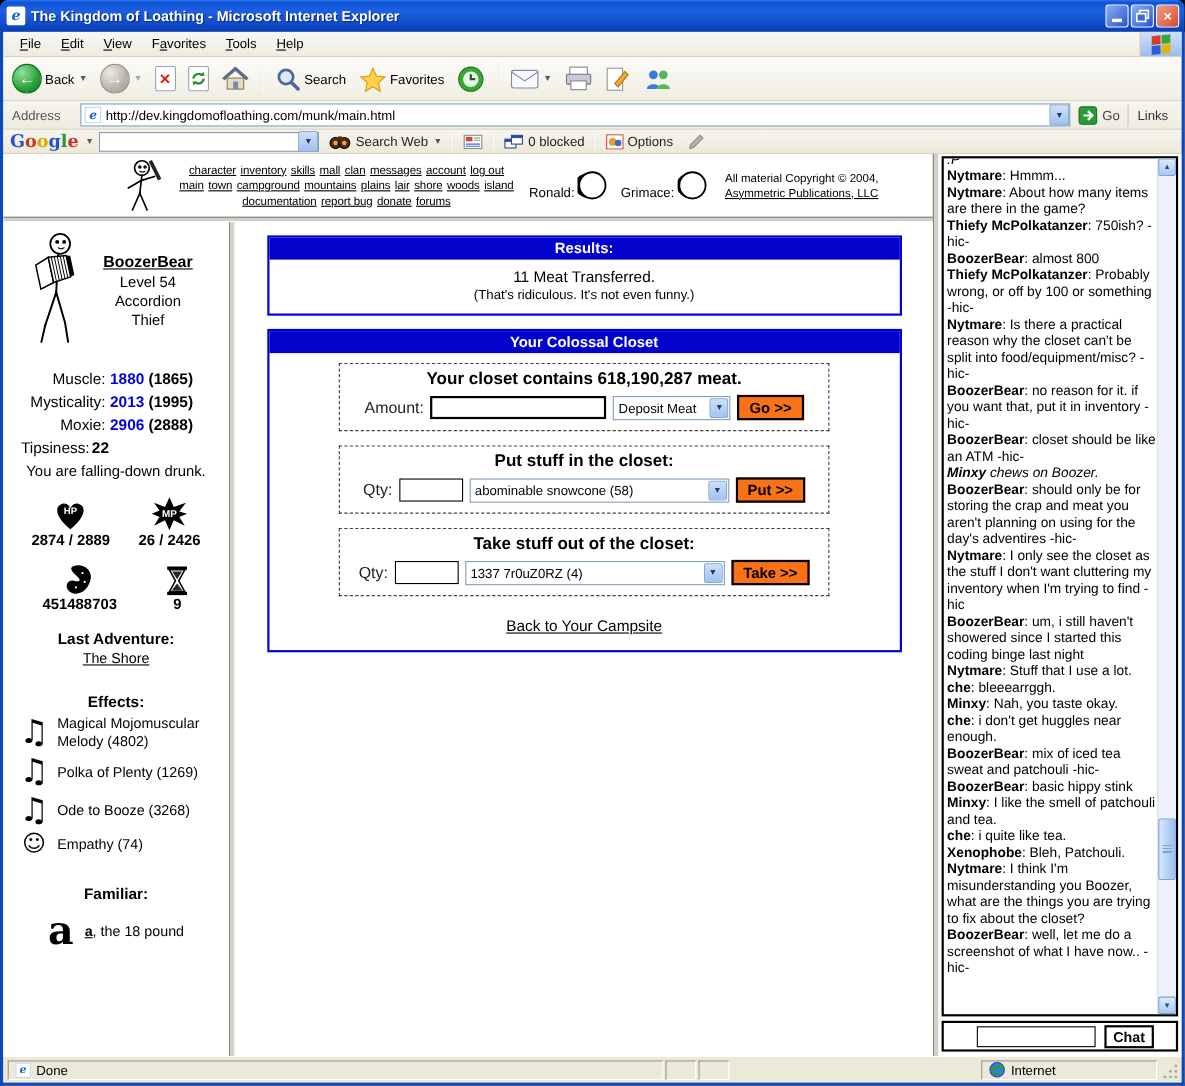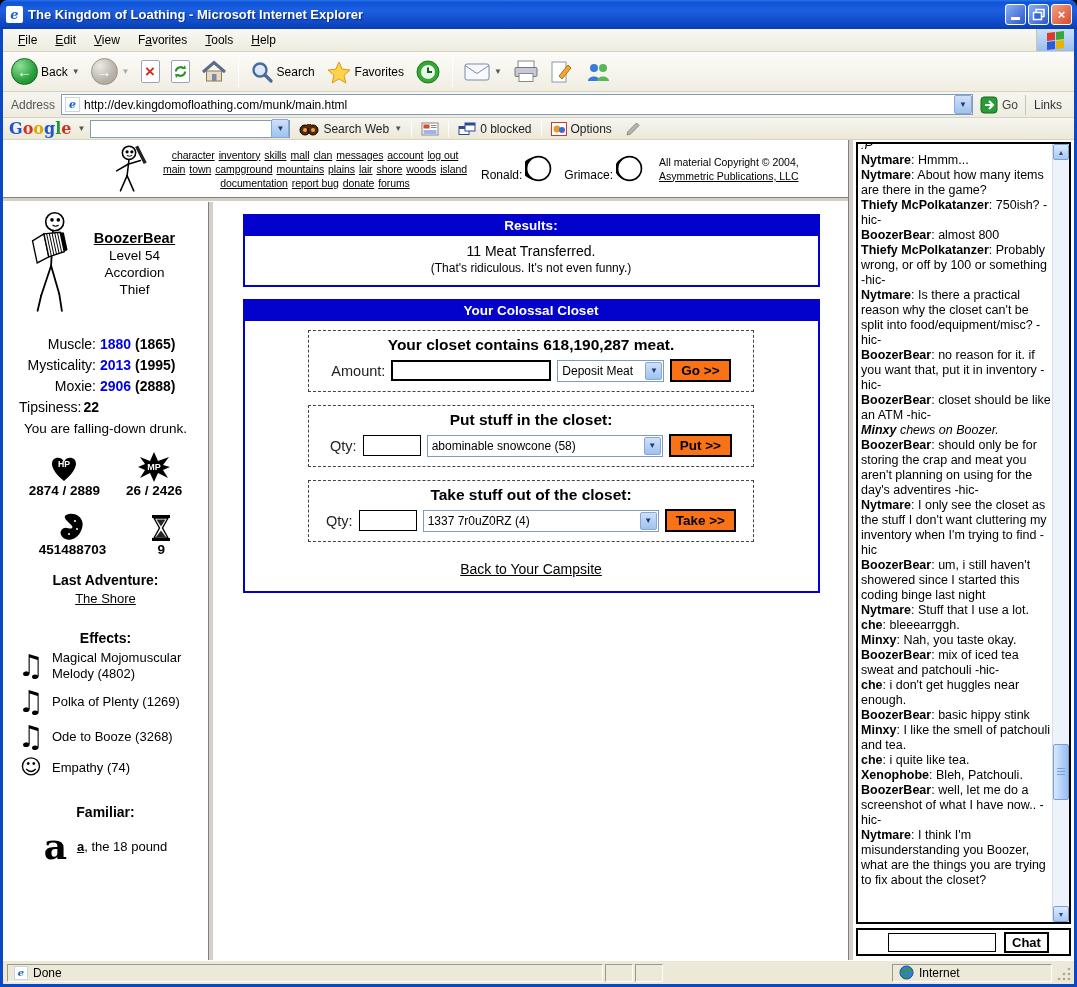--- a/index.html
+++ b/index.html
@@ -31,21 +31,21 @@
   .tb-group{display:flex;align-items:center;gap:3px;padding:2px 4px;border-radius:3px;}
   .tb-sep{width:1px;height:30px;background:#c9c5b2;border-right:1px solid #fff;margin:0 4px;}
   .tb-circle{width:27px;height:27px;border-radius:50%;display:flex;align-items:center;justify-content:center;color:#fff;font-size:15px;font-weight:bold;}
   .back-circle{background:radial-gradient(circle at 32% 28%,#8fe29a,#2aa03c 60%,#117a24);border:1px solid #0f6a1e;}
   .fwd-circle{background:radial-gradient(circle at 32% 28%,#eceae4,#b8b4aa 60%,#a09c92);border:1px solid #98948a;}
   .chev{color:#555;font-size:8px;margin-left:1px;}
   .doc-ico{width:19px;height:23px;background:#fff;border:1px solid #9aa4b8;border-radius:2px;position:relative;display:flex;align-items:center;justify-content:center;}
   .doc-ico .redx{color:#d42a10;font-weight:bold;font-size:17px;line-height:1;}
   
   .addrbar{height:26px;display:flex;align-items:center;background:linear-gradient(180deg,#f6f5f0,#eeece0);border-bottom:1px solid #d8d3c0;padding:0 4px;font-size:12px;color:#444;}
-  .addr-label{padding:0 6px 0 4px;color:#555;text-align:center;}
+  .addr-label{padding:0 18px 0 4px;color:#555;text-align:center;}
   .addr-box{flex:1;height:21px;background:#fff;border:1px solid #7f9db9;display:flex;align-items:center;padding-left:3px;gap:4px;}
   .addr-favicon{width:15px;height:15px;background:#fff;border:1px solid #c8d4e8;display:flex;align-items:center;justify-content:center;font-family:"DejaVu Serif",serif;font-style:italic;font-weight:bold;color:#1b64c8;font-size:11px;}
   .addr-input{flex:1;border:0;outline:0;font-size:12px;font-family:inherit;color:#000;height:17px;}
   .addr-drop{width:18px;height:19px;background:linear-gradient(180deg,#cfe0f8,#9fc2ee);border:1px solid #86a7d8;border-radius:2px;color:#1a3a7a;font-size:8px;display:flex;align-items:center;justify-content:center;}
   .go-btn{display:flex;align-items:center;gap:4px;padding:0 7px;height:24px;}
   .links-lbl{padding:0 8px;border-left:1px solid #c9c5b2;height:20px;display:flex;align-items:center;color:#333;}
   .googlebar{height:22px;display:flex;align-items:center;background:linear-gradient(180deg,#f6f5f0,#ece9d8);padding:0 6px;font-size:12px;gap:5px;border-bottom:1px solid #d8d3c0;}
   .glogo{font-family:"DejaVu Serif",serif;font-weight:bold;font-size:16px;letter-spacing:0;display:flex;align-items:baseline;}
   .gl-b{color:#2255cc}.gl-r{color:#cc3322}.gl-y{color:#dda800}.gl-g{color:#229933}
   .gsearch{width:200px;height:18px;background:#fff;border:1px solid #7f9db9;display:flex;align-items:center;}
@@ -605,35 +605,35 @@
 
               <div class="msg"><b class="msg-name">BoozerBear</b><span class="msg-text">um, i still haven't showered since I started this coding binge last night</span></div>
 
               <div class="msg"><b class="msg-name">Nytmare</b><span class="msg-text">Stuff that I use a lot.</span></div>
 
 
               <div class="msg"><b class="msg-name">che</b><span class="msg-text">bleeearrggh.</span></div>
 
               <div class="msg"><b class="msg-name">Minxy</b><span class="msg-text">Nah, you taste okay.</span></div>
 
+              <div class="msg"><b class="msg-name">che</b><span class="msg-text">i don't get huggles near enough.</span></div>
+
               <div class="msg"><b class="msg-name">BoozerBear</b><span class="msg-text">mix of iced tea sweat and patchouli -hic-</span></div>
 
-              <div class="msg"><b class="msg-name">che</b><span class="msg-text">i don't get huggles near enough.</span></div>
-
               <div class="msg"><b class="msg-name">BoozerBear</b><span class="msg-text">basic hippy stink</span></div>
 
               <div class="msg"><b class="msg-name">Minxy</b><span class="msg-text">I like the smell of patchouli and tea.</span></div>
 
               <div class="msg"><b class="msg-name">che</b><span class="msg-text">i quite like tea.</span></div>
 
               <div class="msg"><b class="msg-name">Xenophobe</b><span class="msg-text">Bleh, Patchouli.</span></div>
 
+              <div class="msg"><b class="msg-name">Nytmare</b><span class="msg-text">I think I'm misunderstanding you Boozer, what are the things you are trying to fix about the closet?</span></div>
+
               <div class="msg"><b class="msg-name">BoozerBear</b><span class="msg-text">well, let me do a screenshot of what I have now.. -hic-</span></div>
-
-              <div class="msg"><b class="msg-name">Nytmare</b><span class="msg-text">I think I'm misunderstanding you Boozer, what are the things you are trying to fix about the closet?</span></div>
 
           </div>
           <div class="chat-scroll">
             <span class="sarrow up">▲</span>
             <span class="sthumb"></span>
             <span class="sarrow down">▼</span>
           </div>
         </div>
         <div class="chat-entry">
           <input class="chat-input" style="">

